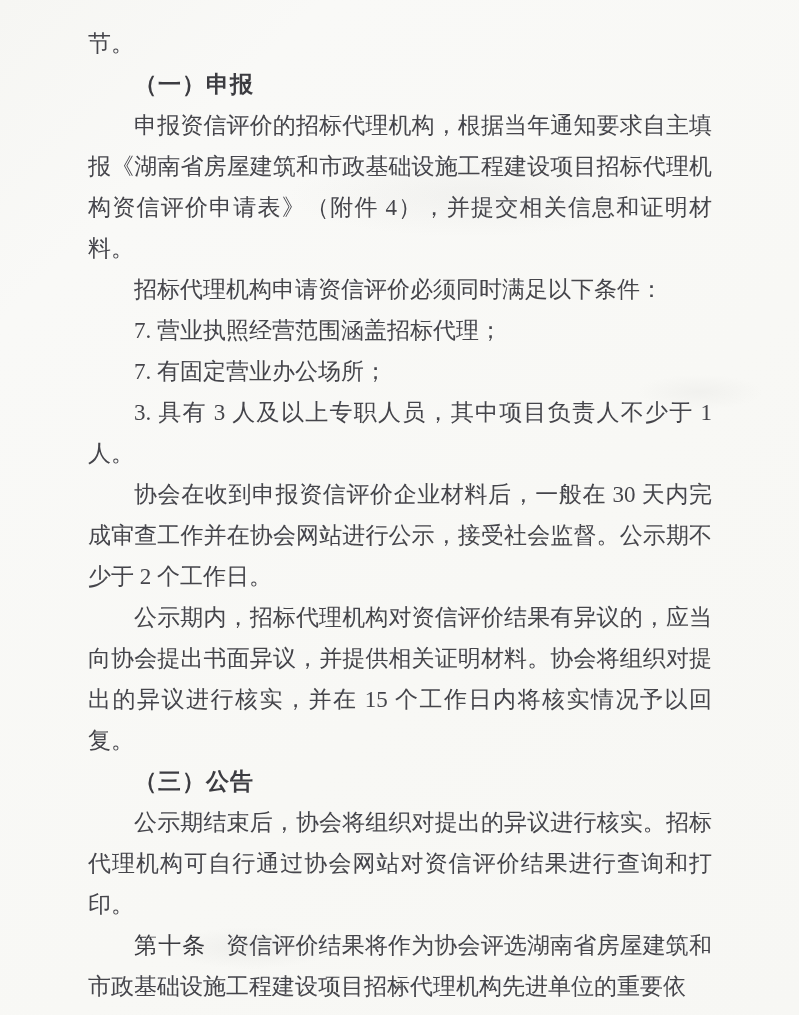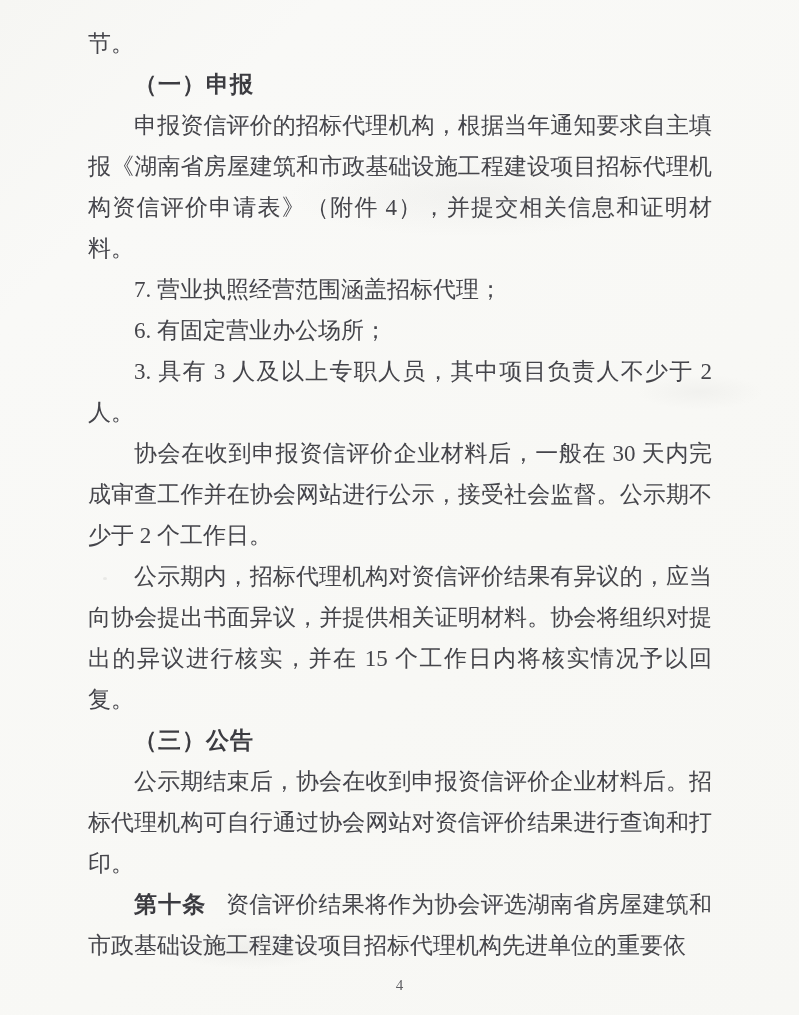--- a/index.html
+++ b/index.html
@@ -46,21 +46,21 @@
     font-family: Liberation Sans, sans-serif;
     font-weight: 600;
     color: #3c3c41;
     letter-spacing: 1px;
   }
   .p-article {
     text-indent: 2em;
   }
   .article-lead {
     font-family: "Liberation Sans", "DejaVu Sans", sans-serif;
-    font-weight: 700;
+    font-weight: 400;
     color: #3b3b40;
     margin-right: 0.85em;
     letter-spacing: 1px;
   }
   .page-footer {
     position: absolute;
     left: 0;
     right: 0;
     top: 976px;
     text-align: center;
@@ -79,27 +79,28 @@
   .speck-2 { left: 103px; top: 577px; width: 4px; height: 3px; background: rgba(160,160,160,0.18); }
 </style>
 </head>
 <body>
 
 <div class="page">
   <div class="content">
     <p class="p-plain">节。</p>
     <p class="p-heading">（一）申报</p>
     <p class="p-body">申报资信评价的招标代理机构，根据当年通知要求自主填报《湖南省房屋建筑和市政基础设施工程建设项目招标代理机构资信评价申请表》（附件 4），并提交相关信息和证明材料。</p>
+    <p class="p-body">招标代理机构申请资信评价必须同时满足以下条件：</p>
     <p class="p-body">7. 营业执照经营范围涵盖招标代理；</p>
-    <p class="p-body">6. 有固定营业办公场所；</p>
-    <p class="p-body">3. 具有 3 人及以上专职人员，其中项目负责人不少于 2 人。</p>
+    <p class="p-body">7. 有固定营业办公场所；</p>
+    <p class="p-body">3. 具有 3 人及以上专职人员，其中项目负责人不少于 1 人。</p>
     <p class="p-body">协会在收到申报资信评价企业材料后，一般在 30 天内完成审查工作并在协会网站进行公示，接受社会监督。公示期不少于 2 个工作日。</p>
     <p class="p-body">公示期内，招标代理机构对资信评价结果有异议的，应当向协会提出书面异议，并提供相关证明材料。协会将组织对提出的异议进行核实，并在 15 个工作日内将核实情况予以回复。</p>
     <p class="p-heading">（三）公告</p>
-    <p class="p-body">公示期结束后，协会在收到申报资信评价企业材料后。招标代理机构可自行通过协会网站对资信评价结果进行查询和打印。</p>
+    <p class="p-body">公示期结束后，协会将组织对提出的异议进行核实。招标代理机构可自行通过协会网站对资信评价结果进行查询和打印。</p>
     <p class="p-article">
       <span class="article-lead">第十条</span><span>资信评价结果将作为协会评选湖南省房屋建筑和市政基础设施工程建设项目招标代理机构先进单位的重要依</span>
     </p>
   </div>
 
   <div class="scan-speck speck-1"></div>
   <div class="scan-speck speck-2"></div>
 
   <div class="page-footer">
     <span class="page-number">4</span>

